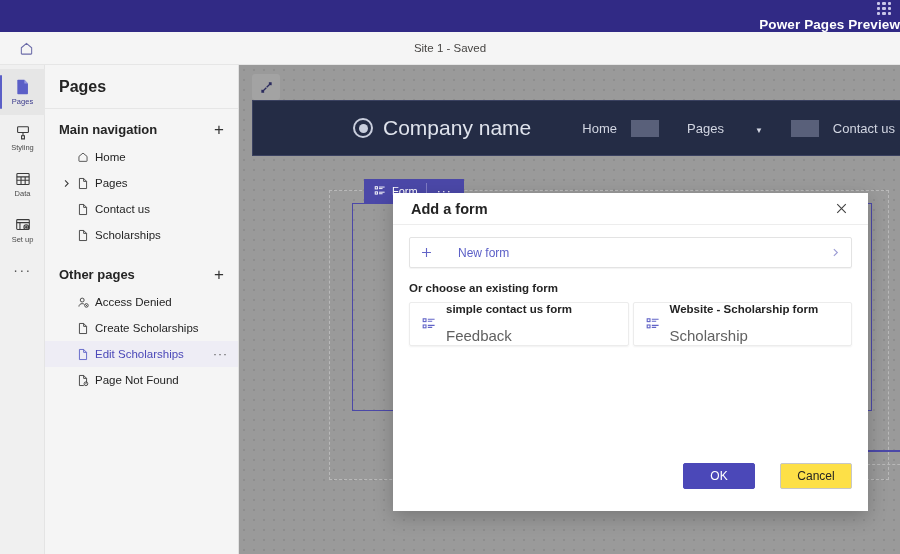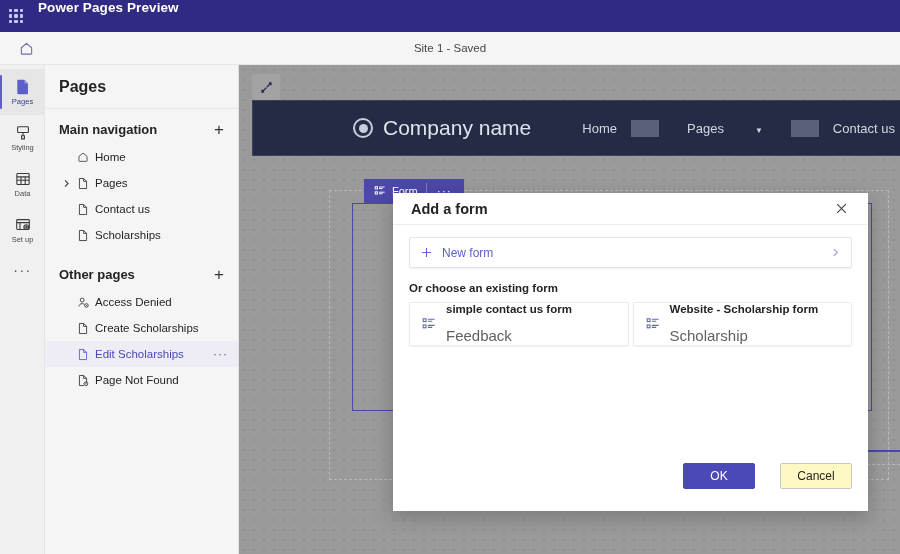--- a/index.html
+++ b/index.html
@@ -8,21 +8,21 @@
     width: 900px; height: 554px;
     overflow: hidden;
     font-family: "Liberation Sans", sans-serif;
     background: #f3f2f1;
   }
   #root { position: relative; width: 900px; height: 554px; overflow: hidden; }
 
   
   .topbar {
     position: absolute; left: 0; top: 0; width: 900px; height: 32px;
-    background: #312a85; display: flex; align-items: flex-start;
+    background: #312a85; display: flex; align-items: flex-end; flex-direction: column;
   }
   .waffle {
     width: 32px; height: 32px; display: flex; align-items: center; justify-content: center;
     cursor: pointer;
   }
   .waffle-grid {
     width: 14px; height: 14px;
     display: grid; grid-template-columns: repeat(3,1fr); grid-template-rows: repeat(3,1fr);
     gap: 2px;
   }
@@ -170,20 +170,21 @@
   .dlg-head h2 { margin: 0; font-size: 14.5px; font-weight: 600; color: #242424; }
   .dlg-close {
     margin-left: auto; width: 26px; height: 26px; display:flex; align-items:center;
     justify-content:center; cursor: pointer; color: #424242;
   }
   .dlg-body { flex: 1; padding: 12px 16px 0 16px; overflow: hidden; }
   .newform-row {
     height: 31px; border: 1px solid #e3e3e3; border-radius: 2px;
     display: flex; align-items: center; padding: 0 10px 0 10px; cursor: pointer;
     box-shadow: 0 1px 1px rgba(0,0,0,.05);
+    gap: 16px;
   }
   .newform-row .nf-plus { color: #6264c7; font-size: 15px; line-height: 1; }
   .newform-row .nf-label { color: #5b5fc7; font-size: 12px; margin-left: 9px; }
   .newform-row .nf-chev { margin-left: auto; color: #9b9bd4; }
   .or-label { font-size: 11.5px; font-weight: 600; color: #242424; margin: 14px 0 8px 0; }
   .cards { display: flex; gap: 4px; }
   .fcard {
     flex: 1; height: 44px; border: 1px solid #ececec; border-radius: 2px;
     display: flex; align-items: center; padding: 0 12px; cursor: pointer;
     box-shadow: 0 1px 2px rgba(0,0,0,.06);
@@ -194,21 +195,21 @@
   .dlg-foot {
     flex: none; height: 56px; display: flex; align-items: center;
     justify-content: flex-end; gap: 25px; padding: 0 16px 14px 16px;
   }
   .btn {
     height: 26px; min-width: 72px; font-size: 12px; border-radius: 2px;
     display:flex; align-items:center; justify-content:center; cursor: pointer;
     font-family: "Liberation Sans", sans-serif;
   }
   .btn-primary { background: #4b48b8; color: #fff; border: 1px solid #4b48b8; }
-  .btn-secondary { background: #fef9c3; color: #242424; border: 1px solid #c7c7c7; }
+  .btn-secondary { background: #fde047; color: #242424; border: 1px solid #c7c7c7; }
 
   svg { display: block; }
 </style>
 </head>
 <body>
 
 <div id="root">
 
   <div class="topbar">
     <div class="waffle">

